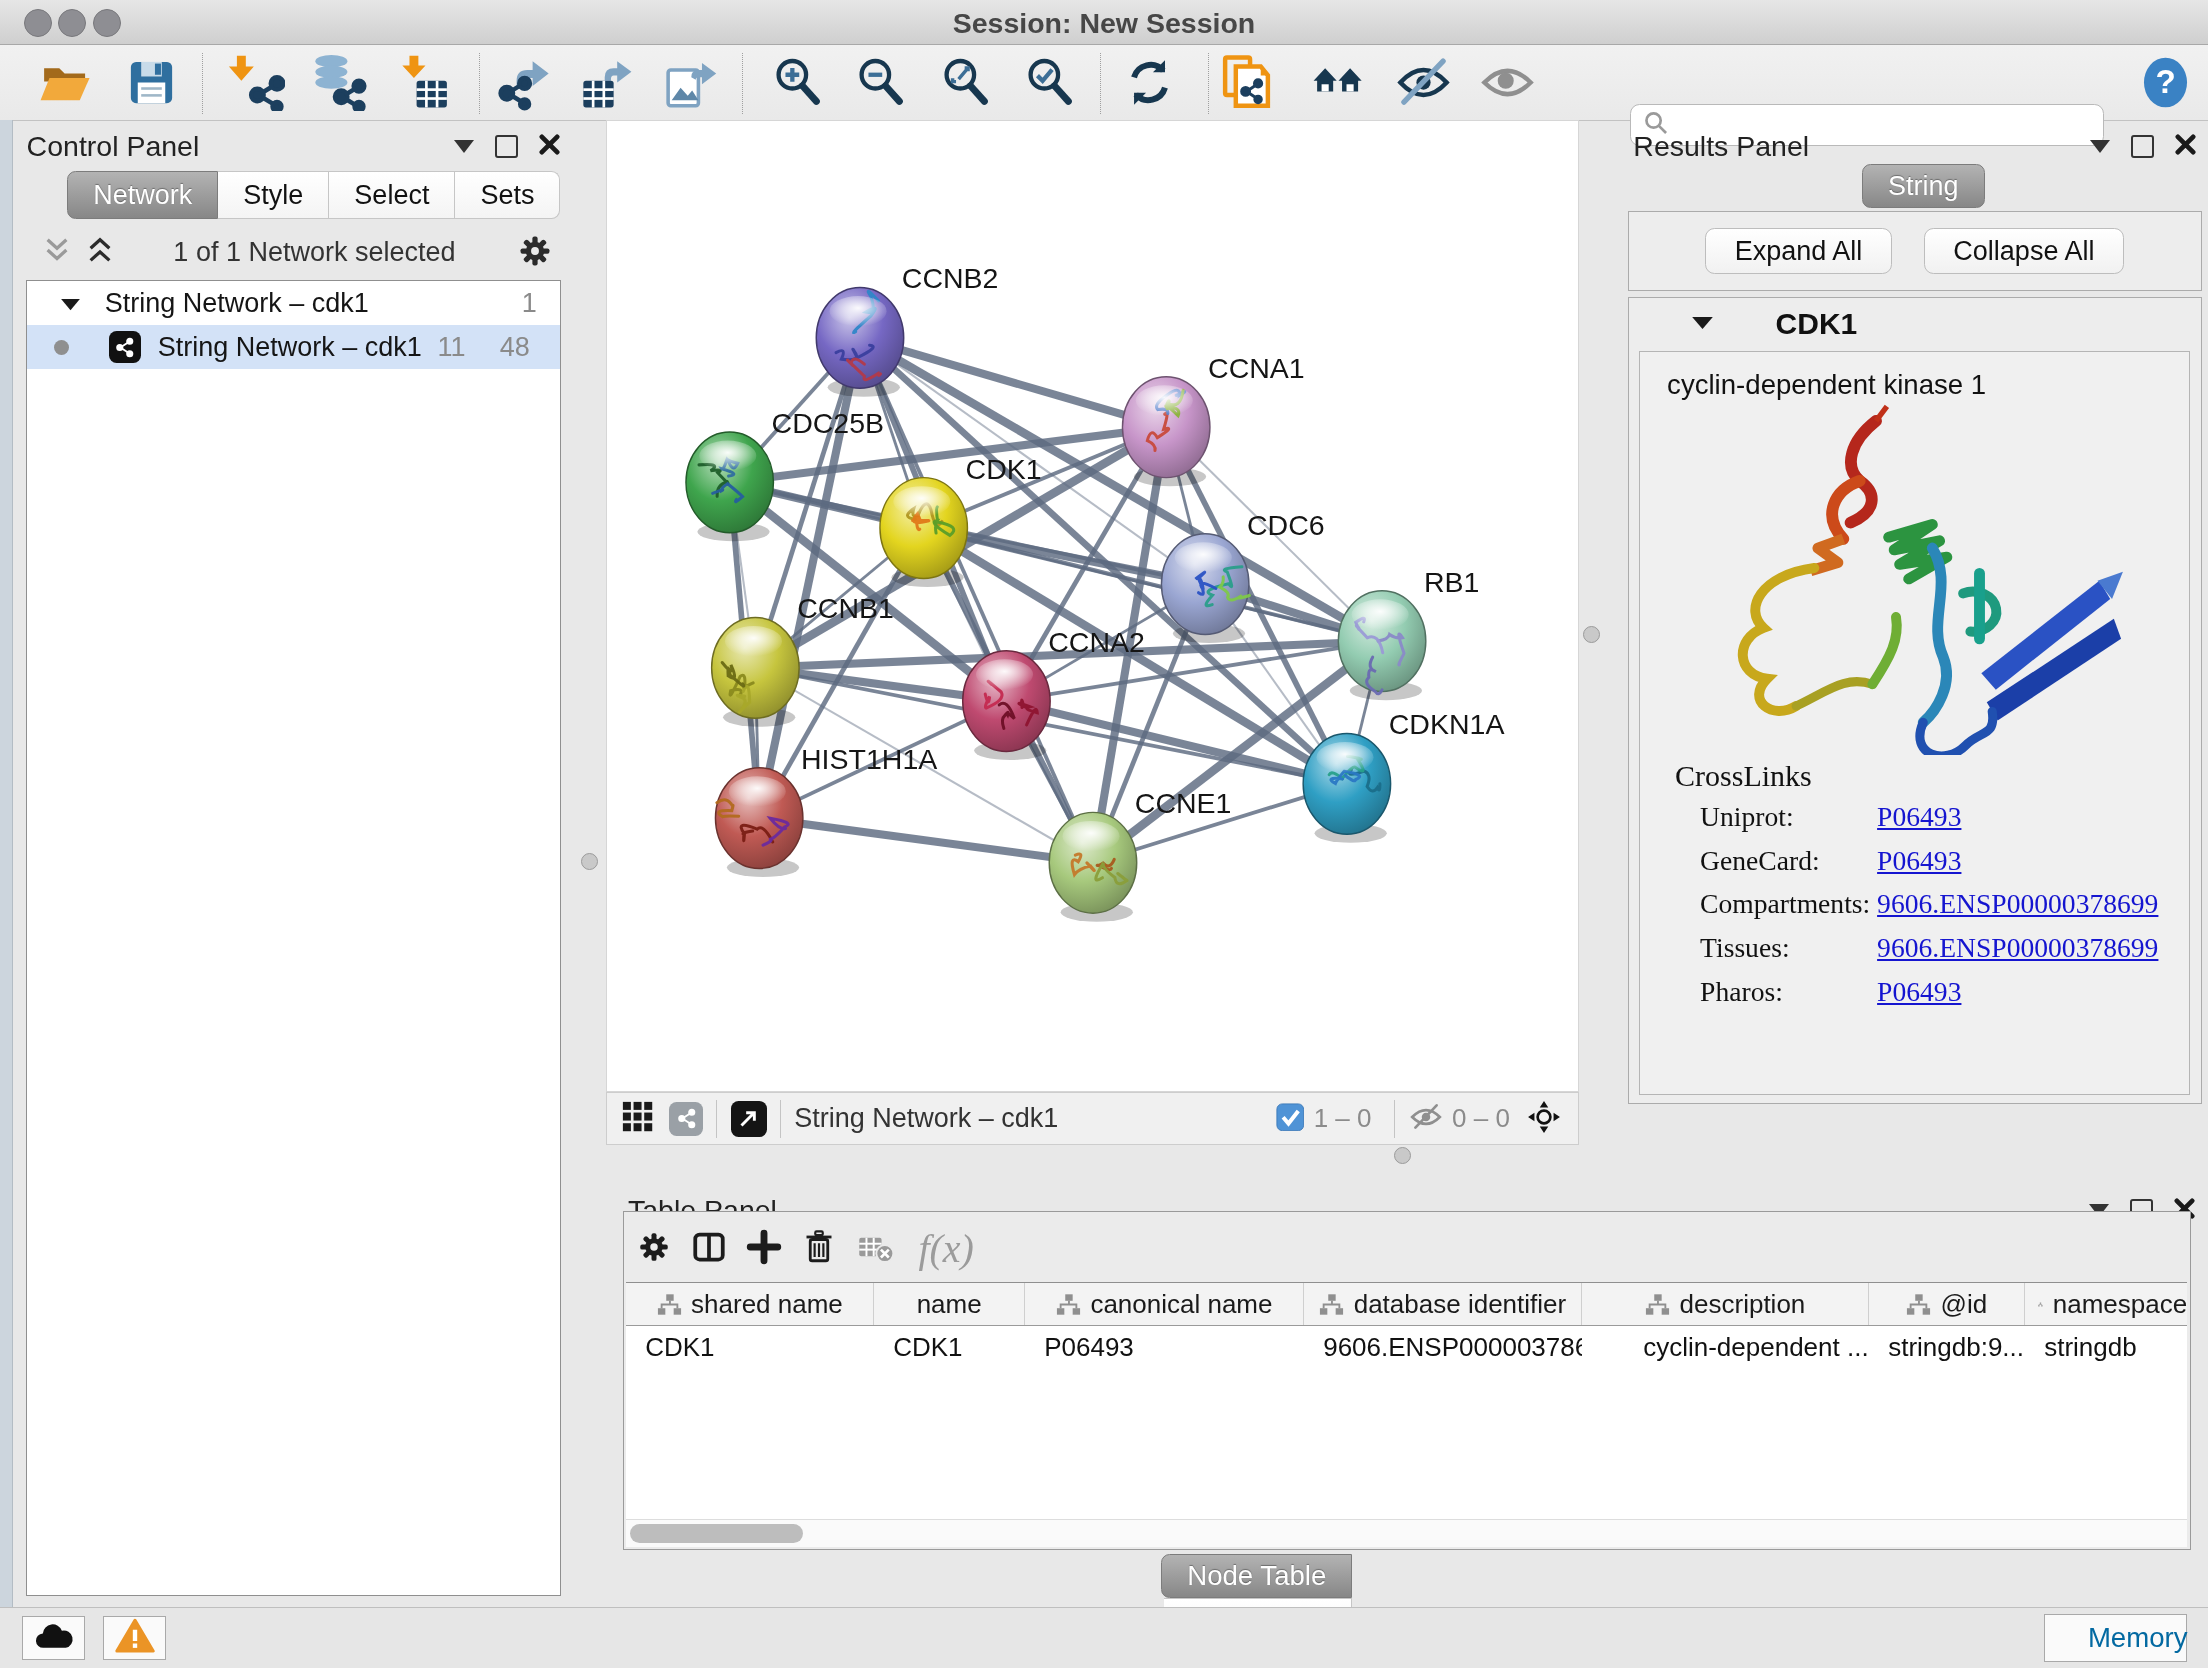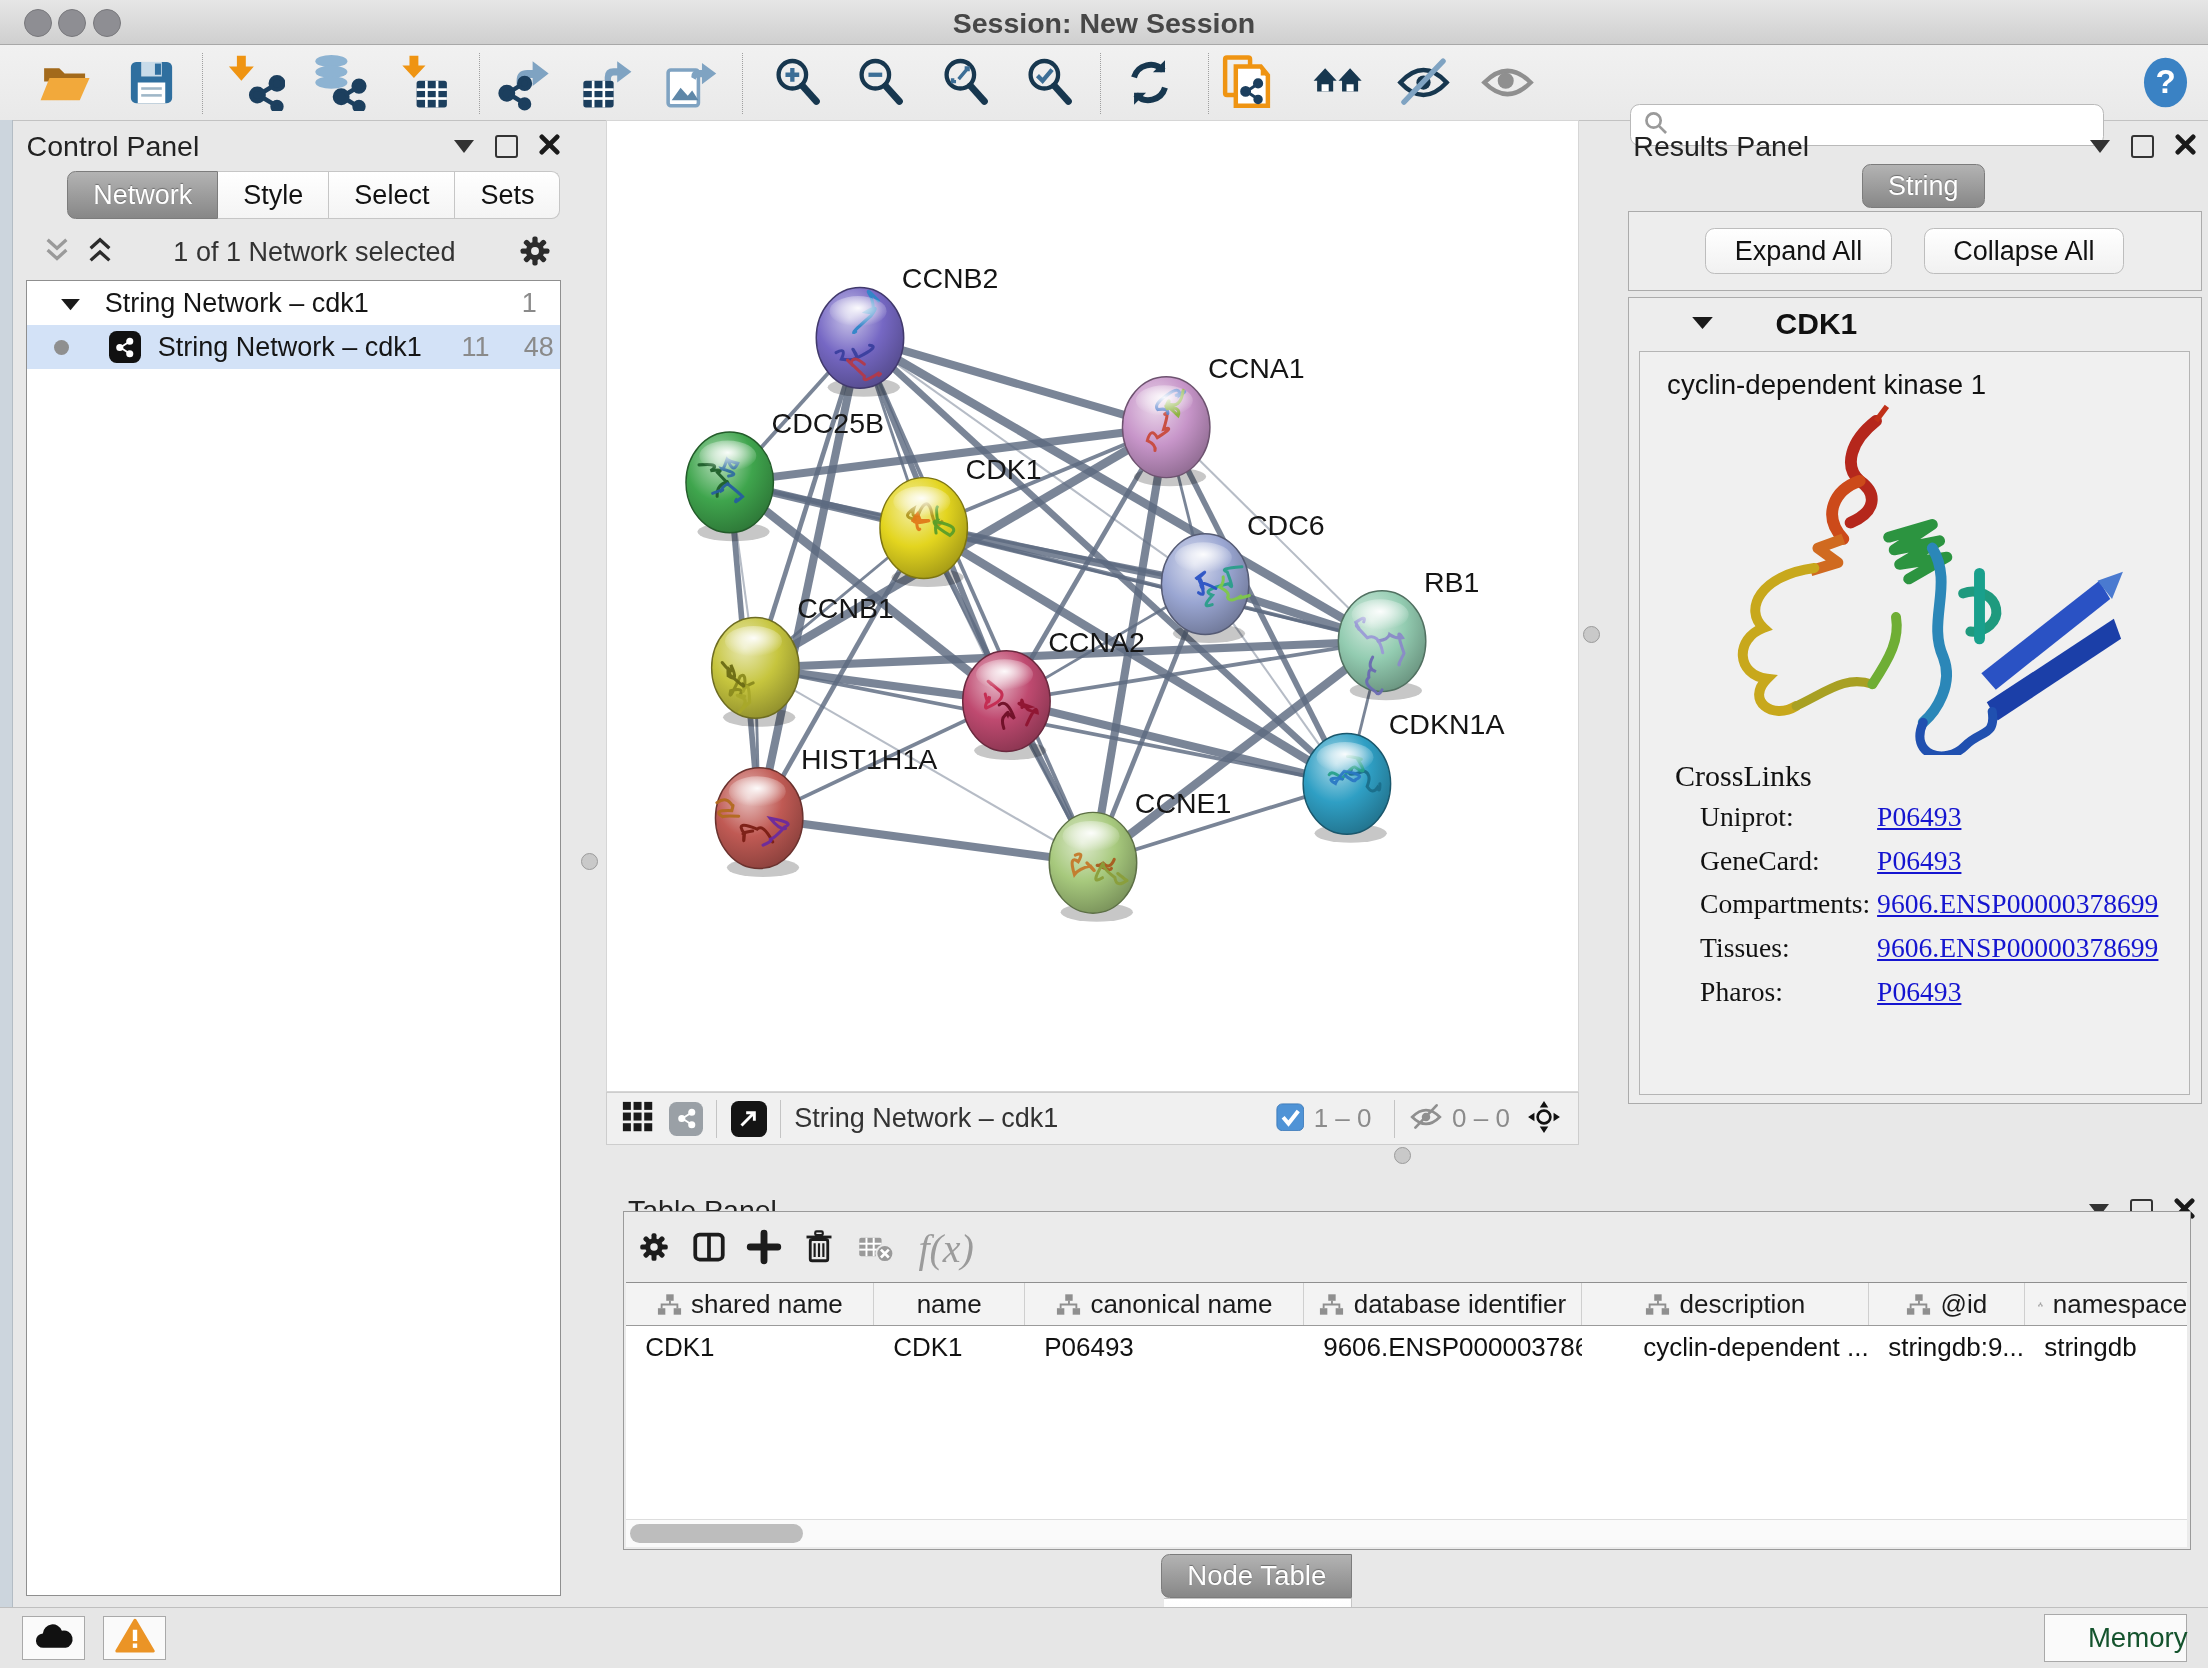--- a/index.html
+++ b/index.html
@@ -95,21 +95,21 @@
   .tp-scroll{position:absolute;left:1.9px;bottom:1.9px;width:1561px;height:27px;background:#fafafa;border-top:1px solid #ddd;}
   .tp-thumb{position:absolute;left:3.8px;top:3.8px;width:173px;height:19px;border-radius:9.5px;background:#bdbdbd;}
   .tp-tabs{position:absolute;left:518px;top:396px;flex-direction:column;}
   .tp-tabs .tab{height:42px;font-size:27.6px;}
 
   
   .statusbar{position:absolute;left:0;top:1607px;width:2208px;height:61px;background:#e6e6e6;border-top:1px solid #bfbfbf;}
   .sb-btn{position:absolute;top:7.6px;width:63px;height:44px;background:#fafafa;border:1.9px solid #a9a9a9;
     display:flex;align-items:center;justify-content:center;box-sizing:border-box;}
   .mem-btn{position:absolute;right:21px;top:5.7px;width:143px;height:48px;background:#fafafa;border:1.9px solid #a9a9a9;
-    display:flex;align-items:center;justify-content:center;gap:11.4px;box-sizing:border-box;font-size:27.6px;color:#14532d;padding-left:33px;}
+    display:flex;align-items:center;justify-content:center;gap:11.4px;box-sizing:border-box;font-size:27.6px;color:#0369a1;padding-left:33px;}
   .mem-dot{width:26px;height:26px;border-radius:50%;background:#1f9d3f;}
 
   .leftstrip{position:absolute;left:0;top:120px;width:12.4px;height:1488px;background:#ccd5dd;border-right:1px solid #b3bcc4;}
   .splitdot{position:absolute;width:15px;height:15px;border-radius:50%;background:#c9c9c9;border:1px solid #9b9b9b;}
 </style>
 </head>
 <body>
 
 <div id="window">
 
@@ -357,21 +357,21 @@
                 <line x1="12" y1="20" x2="29" y2="9"></line>
                 <line x1="12" y1="20" x2="29" y2="31"></line>
                 <circle cx="11" cy="20" r="5"></circle>
                 <circle cx="30" cy="8" r="5"></circle>
                 <circle cx="30" cy="32" r="5"></circle>
               </g>
             </svg>
           </span>
         <span style="margin-left:17px;flex:1">String Network – cdk1</span>
         <span class="numgray" style="margin-right:34px">11</span>
-        <span class="numgray" style="margin-right:6px">48</span>
+        <span class="numgray" style="margin-right:30px">48</span>
       </div>
     </div>
   </div>
 
   <div class="netcanvas">
     <svg id="net-svg" width="971" height="970" viewBox="0 0 1021 1020">
         <defs>
           <radialGradient id="gloss" cx="50%" cy="40%" r="60%">
             <stop offset="0%" stop-color="#ffffff" stop-opacity="0.95"></stop>
             <stop offset="100%" stop-color="#ffffff" stop-opacity="0"></stop>

